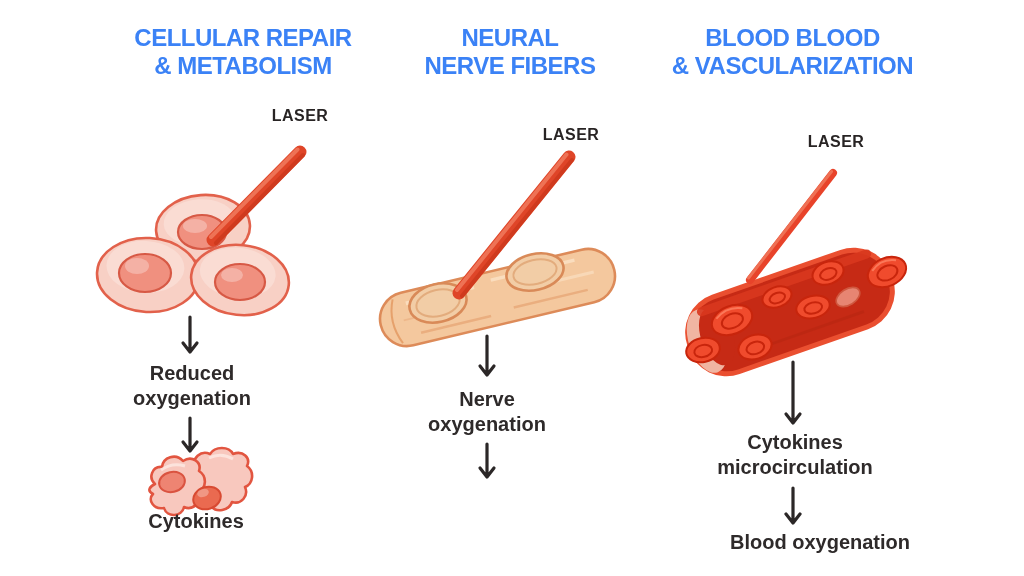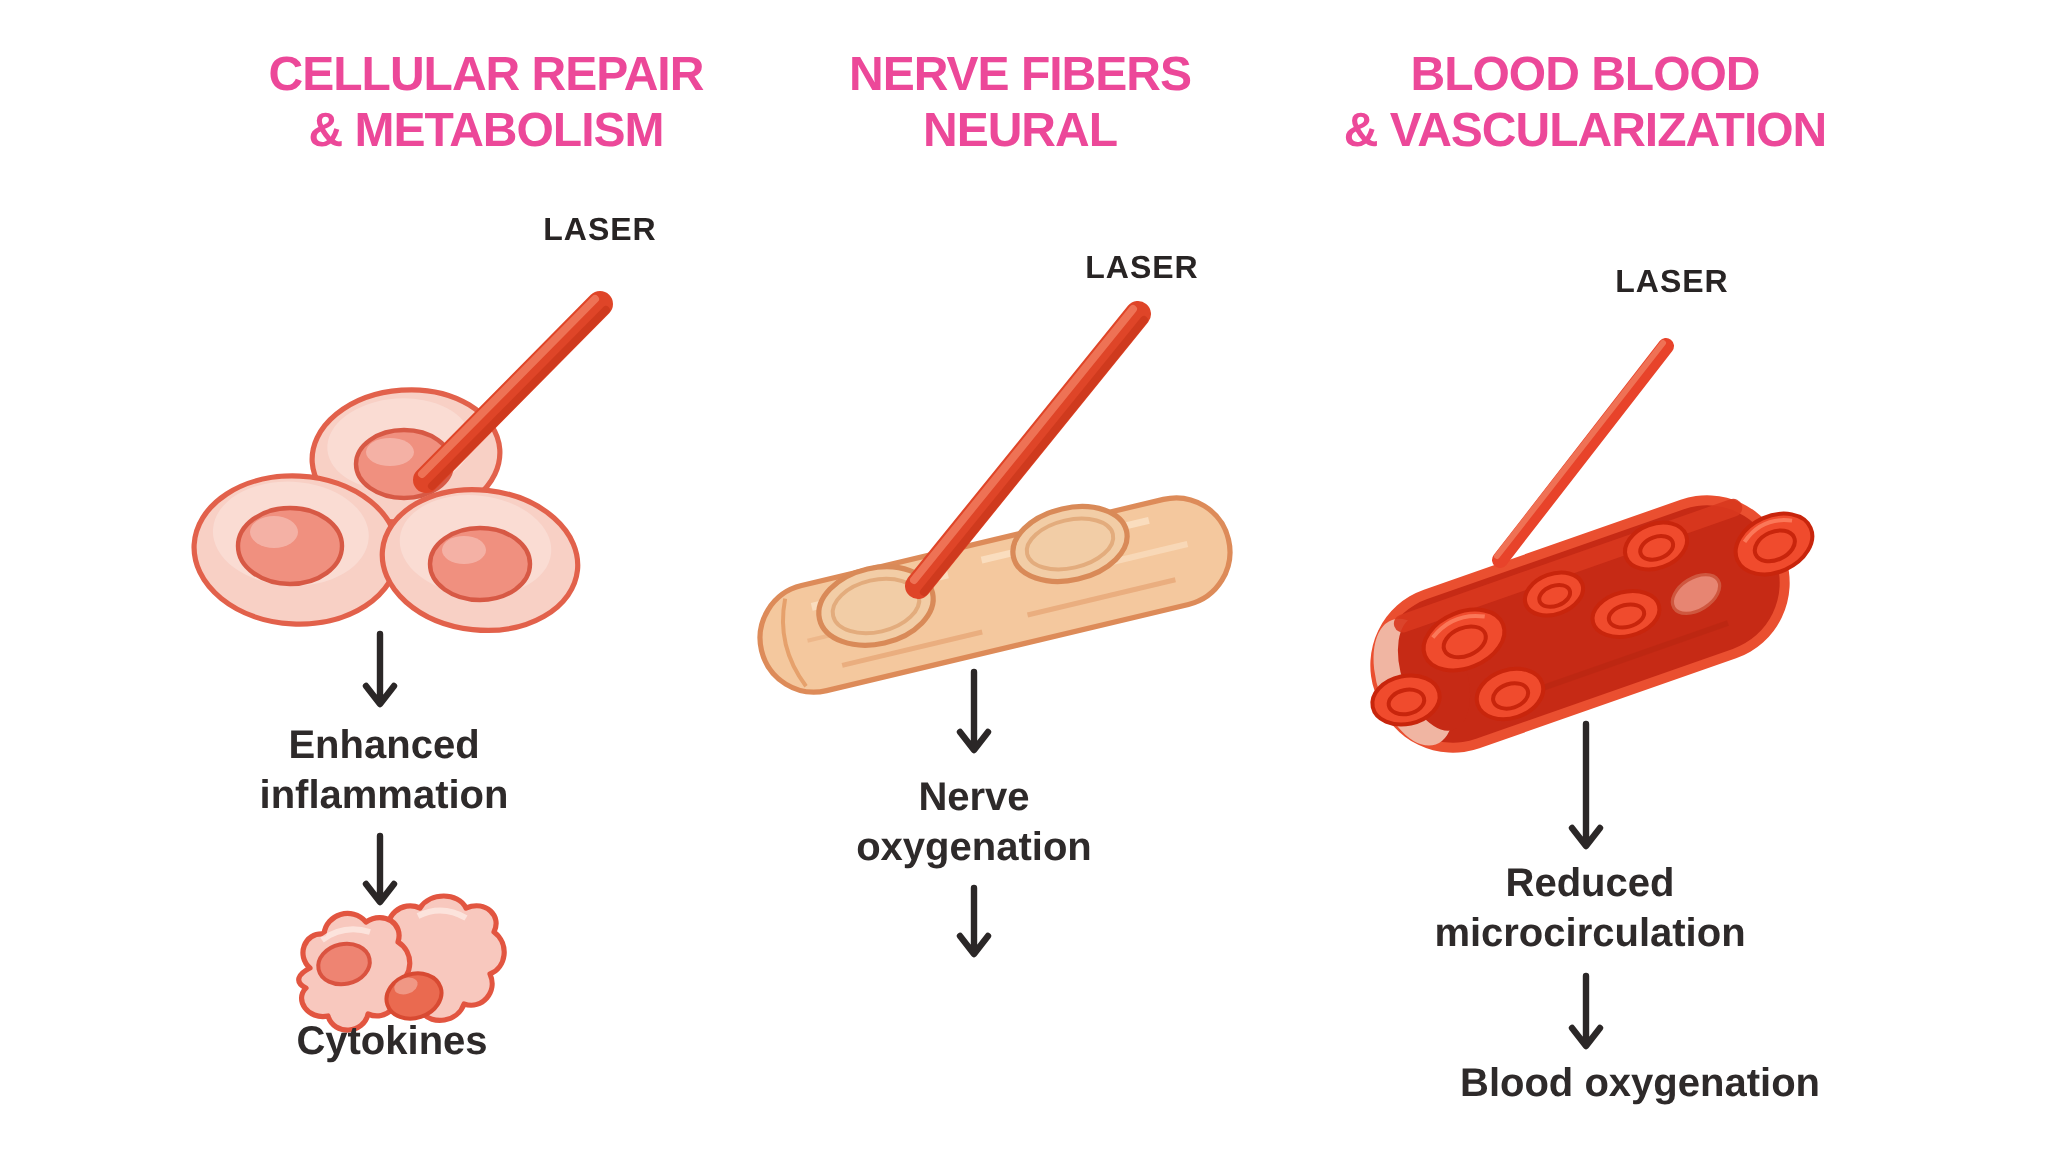--- a/index.html
+++ b/index.html
@@ -3,21 +3,21 @@
 <meta charset="utf-8">
 <style>
   html,body{margin:0;padding:0;background:#fff;}
   .canvas{
     position:relative;width:1024px;height:576px;background:#ffffff;
     font-family:"Liberation Sans",sans-serif;overflow:hidden;
     color:#272323;
   }
   .title{
     position:absolute;text-align:center;font-weight:bold;font-size:24px;
-    line-height:28px;letter-spacing:-0.5px;color:#ec4899;
+    line-height:28px;letter-spacing:-0.5px;color:#3b82f6;
   }
   .t1{left:108px;top:24px;width:270px;}
   .t2{left:395px;top:24px;width:230px;}
   .t3{left:665px;top:24px;width:255px;}
   .laser-label{
     position:absolute;text-align:center;font-weight:bold;font-size:16px;
     letter-spacing:0.5px;color:#282424;width:100px;
   }
   .l1{left:250px;top:107px;}
   .l2{left:521px;top:126px;}
@@ -84,41 +84,41 @@
       <line x1="212" y1="17" x2="125" y2="105" stroke="#df4528" stroke-width="13"></line>
       <line x1="215" y1="20" x2="128" y2="108" stroke="#c53317" stroke-width="4" opacity="0.6"></line>
       <line x1="209.5" y1="14.5" x2="123" y2="102" stroke="#f0775a" stroke-width="4" opacity="0.9"></line>
     </g>
   </svg>
 
   <svg class="arrow a1c1" viewBox="0 0 20 40">
     <path d="M10 2 L10 36 M3 28 L10 37 L17 28"></path>
   </svg>
 
-  <div class="step s1a">Enhanced inflammation</div>
+  <div class="step s1a">Reduced oxygenation</div>
 
   <svg class="arrow a2c1" viewBox="0 0 20 38">
     <path d="M10 2 L10 34 M3 26 L10 35 L17 26"></path>
   </svg>
 
   <svg class="illus blob" viewBox="0 0 115 95">
     <path d="M52 32 C48 22 58 14 67 18 C72 10 86 10 90 18 C100 14 108 22 104 30 C112 36 110 48 102 51 C106 60 98 69 89 66 C86 75 73 77 68 70 C59 75 50 70 52 62 C44 58 42 48 50 44 C44 38 46 34 52 32 Z" fill="#f8c8be" stroke="#e25540" stroke-width="2.6" stroke-linejoin="round"></path>
     <path d="M66 22 Q78 16 90 23" fill="none" stroke="#fde8e2" stroke-width="3" opacity="0.85"></path>
     <path d="M12 48 C5 42 9 30 19 31 C20 21 33 17 40 25 C49 19 59 26 56 35 C64 40 64 52 55 56 C59 66 50 75 41 71 C39 81 24 82 21 72 C11 74 4 64 10 58 C4 55 6 51 12 48 Z" fill="#f8c8be" stroke="#e25540" stroke-width="2.6" stroke-linejoin="round"></path>
     <path d="M18 34 Q29 26 42 30" fill="none" stroke="#fde8e2" stroke-width="3" opacity="0.85"></path>
     <ellipse cx="29" cy="46" rx="13" ry="10" fill="#ee8472" stroke="#da5340" stroke-width="2" transform="rotate(-12 29 46)"></ellipse>
     <ellipse cx="64" cy="62" rx="14" ry="11" fill="#ea6a50" stroke="#d84a32" stroke-width="2" transform="rotate(-18 64 62)"></ellipse>
     <ellipse cx="60" cy="57" rx="6" ry="4" fill="#ffffff" opacity="0.3" transform="rotate(-18 60 57)"></ellipse>
   </svg>
 
   <div class="step s1b">Cytokines</div>
 
   <div class="title t2">
+    <div>NEURAL</div>
     <div>NERVE FIBERS</div>
-    <div>NEURAL</div>
   </div>
   <div class="laser-label l2">LASER</div>
 
   <svg class="illus nerve" viewBox="0 0 290 217">
     <g transform="rotate(-13.4 142.5 149.5)">
       <rect x="22.5" y="122.5" width="240" height="54" rx="27" fill="#f4c89e" stroke="#dd8b59" stroke-width="2.6"></rect>
       <path d="M40 127 Q30 149 40 172" fill="none" stroke="#e2975f" stroke-width="2" opacity="0.8"></path>
       <line x1="52" y1="134" x2="122" y2="134" stroke="#fbe0c2" stroke-width="4" opacity="0.9"></line>
       <line x1="140" y1="131" x2="226" y2="131" stroke="#fbe0c2" stroke-width="3.5" opacity="0.9"></line>
       <line x1="60" y1="166" x2="132" y2="166" stroke="#e8a878" stroke-width="2.5" opacity="0.8"></line>
@@ -205,21 +205,21 @@
     <g stroke-linecap="round" fill="none">
       <line x1="173" y1="23" x2="90" y2="130" stroke="#e8432a" stroke-width="8"></line>
       <line x1="171.5" y1="21.5" x2="88.5" y2="128" stroke="#f0775a" stroke-width="3" opacity="0.9"></line>
     </g>
   </svg>
 
   <svg class="arrow a1c3" viewBox="0 0 20 66">
     <path d="M10 2 L10 62 M3 54 L10 63 L17 54"></path>
   </svg>
 
-  <div class="step s3a">Reduced microcirculation</div>
+  <div class="step s3a">Cytokines microcirculation</div>
 
   <svg class="arrow a2c3" viewBox="0 0 20 40">
     <path d="M10 2 L10 36 M3 28 L10 37 L17 28"></path>
   </svg>
 
   <div class="step s3b">Blood oxygenation</div>
 
 </div>
 
 </body></html>

